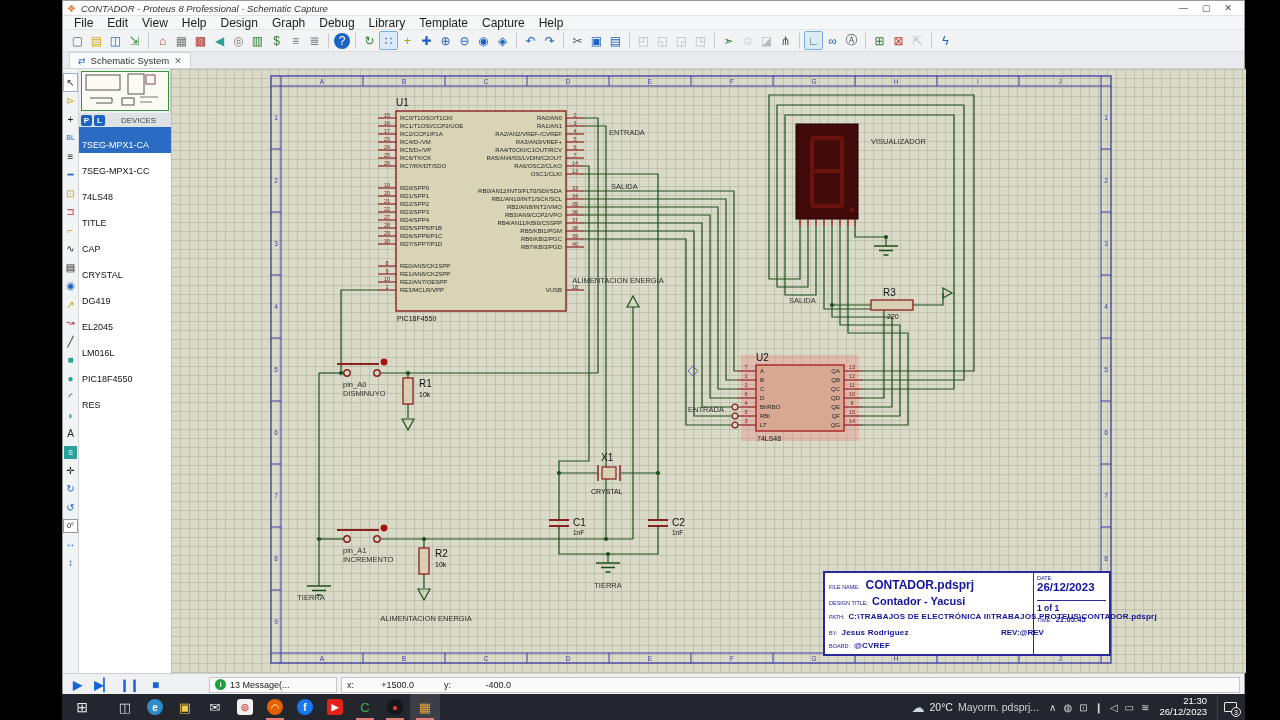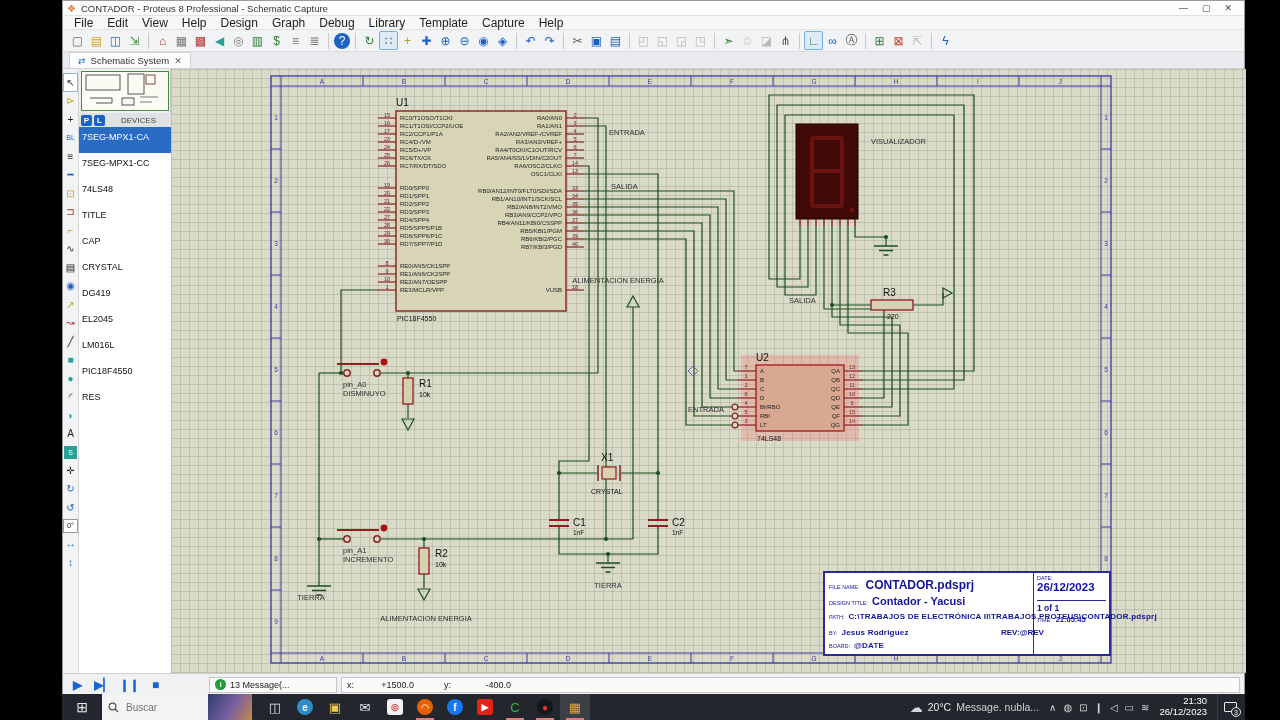--- a/index.html
+++ b/index.html
@@ -2,21 +2,21 @@
 <html><head>
 <meta charset="utf-8">
 <style>
   html,body{margin:0;padding:0;background:#000;}
   *{box-sizing:border-box;font-family:"Liberation Sans",sans-serif;}
   .stage{position:relative;width:1280px;height:720px;background:#000;overflow:hidden;}
   
   .win{position:absolute;left:62px;top:0;width:1183px;height:694px;background:#f2f3f4;border:1px solid #9a9a9a;}
   .titlebar{position:absolute;left:0;top:0;width:100%;height:15px;background:#fdfdfd;display:flex;align-items:center;padding:0 4px;border-bottom:1px solid #e3e3e3;}
   .appicon{color:#e8792e;font-size:10px;margin-right:5px;}
-  .title{font-size:9.5px;color:#333;flex:1;}
+  .title{font-size:9.5px;color:#333;flex:1;font-style:italic;}
   .winctl{display:flex;gap:14px;margin-right:8px;}
   .winctl span{font-size:9px;color:#444;cursor:default;}
   .menubar{position:absolute;left:0;top:15px;width:100%;height:14px;background:#f6f7f8;display:flex;align-items:center;padding-left:4px;border-bottom:1px solid #e3e3e3;}
   .mitem{font-size:12px;color:#222;padding:0 7px;}
   .toolbar{position:absolute;left:0;top:29px;width:100%;height:22px;background:#f2f3f4;display:flex;align-items:center;padding-left:5px;border-bottom:1px solid #dcdcdc;}
   .tbtn{width:19px;height:19px;display:flex;align-items:center;justify-content:center;font-size:12px;border:1px solid transparent;border-radius:2px;}
   .tbtn.pressed{background:#dcebfa;border-color:#7aaede;}
   .tbtn.disabled{opacity:.32;}
   .tsep{width:1px;height:16px;background:#c9c9c9;margin:0 4px;}
   .tabbar{position:absolute;left:0;top:51px;width:100%;height:17px;background:#e9ebee;border-bottom:1px solid #cfd2d6;display:flex;align-items:flex-end;}
@@ -28,21 +28,21 @@
   .strip{position:absolute;left:0;top:0;width:16px;height:604px;background:#f2f3f4;border-right:1px solid #d5d5d5;display:flex;flex-direction:column;align-items:center;padding-top:4px;}
   .sbtn{width:15px;height:18.5px;display:flex;align-items:center;justify-content:center;font-size:10px;border:1px solid transparent;}
   .sbtn.sel{background:#ffffff;border-color:#9ab2cc;}
   .sfield{width:15px;height:14px;background:#fff;border:1px solid #999;font-size:7.5px;display:flex;align-items:center;justify-content:center;color:#222;margin:2px 0;}
   .panel{position:absolute;left:16px;top:0;width:92px;height:604px;background:#eef0f1;border-right:1px solid #c4c4c4;}
   .minimap{position:absolute;left:2px;top:2px;width:88px;height:40px;background:#fbfbf4;border:1px solid #3f8f3f;}
   .devhead{position:absolute;left:0;top:44px;width:92px;height:14px;background:#dfe2e5;display:flex;align-items:center;gap:2px;padding:0 2px;}
   .plbtn{width:11px;height:11px;background:#1b62c4;color:#fff;font-size:8px;font-weight:bold;display:flex;align-items:center;justify-content:center;border-radius:2px;}
   .devtitle{font-size:8px;color:#444;margin-left:14px;}
   .devlist{position:absolute;left:0;top:58px;width:92px;height:546px;background:#ffffff;overflow:hidden;}
-  .ditem{font-size:9px;color:#111;padding:5px 3px;height:26px;line-height:10.5px;white-space:nowrap;}
+  .ditem{font-size:9px;color:#111;padding:13px 3px;height:16px;line-height:10.5px;white-space:nowrap;}
   .ditem.sel{background:#2a6bc4;color:#fff;}
   
   .canvas{position:absolute;left:108px;top:0;width:1075px;height:604px;background-color:#d9dac8;
     background-image:repeating-linear-gradient(0deg,rgba(156,158,134,.38) 0 1px,transparent 1px 9px),
                      repeating-linear-gradient(90deg,rgba(156,158,134,.38) 0 1px,transparent 1px 9px);}
   
   .tblock{position:absolute;left:652px;top:502px;width:288px;height:85px;background:#fff;border:2px solid #2a2a9a;font-size:8px;color:#14149a;}
   .tbright{position:absolute;right:0;top:0;width:76px;height:100%;border-left:1.5px solid #2a2a9a;padding:2px 3px;}
   .tblab{font-size:5.5px;color:#14149a;}
   .tbdate{font-size:11.5px;font-weight:bold;}
@@ -581,21 +581,21 @@
             <span class="tblab">DESIGN TITLE:</span><span class="tbmed">Contador - Yacusi</span>
           </div>
           <div class="tbrow" style="top:39px;">
             <span class="tblab">PATH:</span><span class="tbsm">C:\TRABAJOS DE ELECTRÓNICA II\TRABAJOS PROTEUS\CONTADOR.pdsprj</span>
           </div>
           <div class="tbrow" style="top:55px;width:200px;">
             <span class="tblab">BY:</span><span class="tbsm">Jesus Rodriguez</span>
             <span class="tbrev">REV:@REV</span>
           </div>
           <div class="tbrow" style="top:68px;">
-            <span class="tblab">BOARD:</span><span class="tbsm">@DATE</span>
+            <span class="tblab">BOARD:</span><span class="tbsm">@CVREF</span>
           </div>
         </div>
       </div>
     </div>
 
     <div class="simbar">
       <span id="simbtns" style="display:flex;">
           <div class="simbtn">▶</div>
           <div class="simbtn">▶▏</div>
           <div class="simbtn">❙❙</div>
@@ -609,28 +609,20 @@
         <span>x:</span>
         <span style="width:60px;text-align:right;">+1500.0</span>
         <span style="margin-left:30px;">y:</span>
         <span style="width:60px;text-align:right;">-400.0</span>
       </span>
     </div>
   </div>
 
   <div class="taskbar">
     <div class="tstart">⊞</div>
-    <div class="tsearch">
-      <svg width="11" height="11" style="margin-right:5px;">
-        <circle cx="4.5" cy="4.5" r="3.4" fill="none" stroke="#555" stroke-width="1.2"></circle>
-        <line x1="7" y1="7" x2="10" y2="10" stroke="#555" stroke-width="1.2"></line>
-      </svg>
-      <input placeholder="Buscar" style="">
-      <div class="sthumb"></div>
-    </div>
     <span id="taskapps" style="display:flex;margin-left:8px;">
         <div class="tapp">
           <span class="tglyph" style="color: rgb(223, 227, 232);">◫</span>
         </div>
         <div class="tapp">
           <span class="tglyph circle" style="color: rgb(255, 255, 255); background: rgb(47, 139, 201);">e</span>
         </div>
         <div class="tapp">
           <span class="tglyph" style="color: rgb(243, 200, 75);">▣</span>
         </div>
@@ -659,21 +651,21 @@
           <span class="uline"></span>
         </div>
         <div class="tapp active">
           <span class="tglyph" style="color: rgb(232, 163, 61);">▦</span>
           <span class="uline"></span>
         </div>
       </span>
     <div class="tweather">
       <span style="font-size:13px;color:#cdd6e4;">☁</span>
       <span>20°C</span>
-      <span class="desc">Message. nubla...</span>
+      <span class="desc">Mayorm. pdsprj...</span>
     </div>
     <span class="tray" id="trayicons">
         <span>∧</span>
         <span>◍</span>
         <span>⊡</span>
         <span>❙</span>
         <span>◁</span>
         <span>▭</span>
         <span>≋</span>
       </span>

